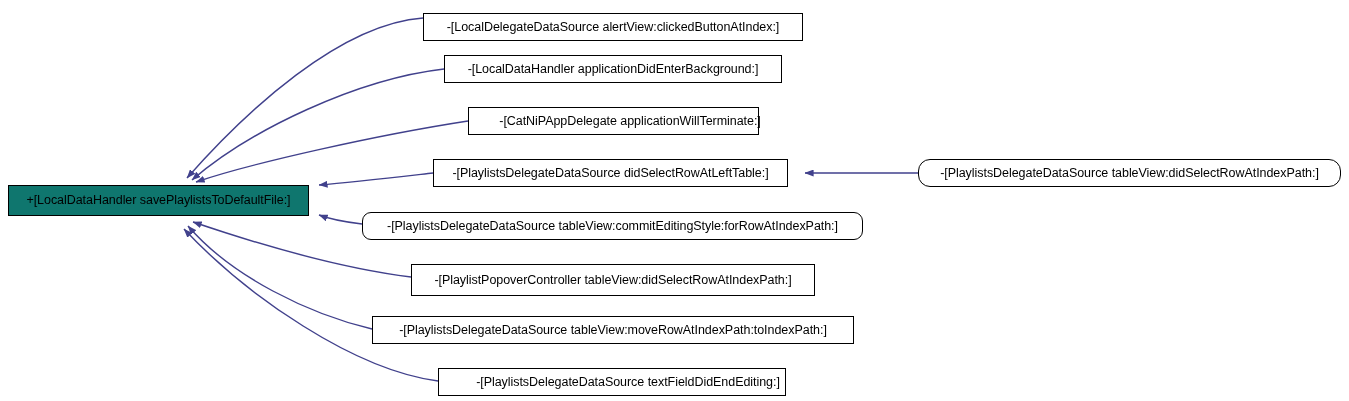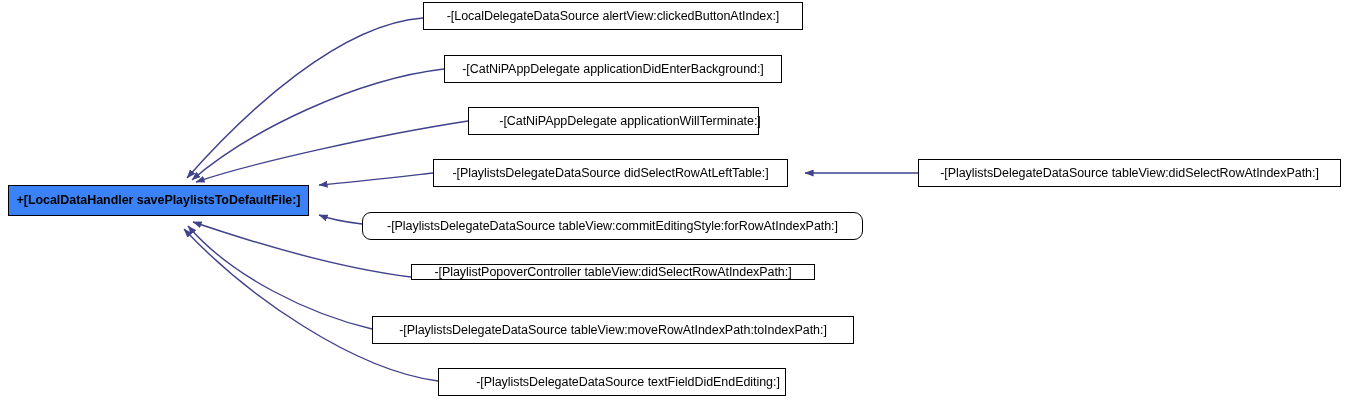--- a/index.html
+++ b/index.html
@@ -33,23 +33,22 @@
     font-size: 12.5px;
     line-height: 1;
     display: flex;
     align-items: center;
     justify-content: center;
     white-space: nowrap;
     letter-spacing: -0.05px;
     padding: 0 8px;
   }
   .node.current {
-    background: #3b82f6;
+    background: #0f766e;
     border: 1px solid #000000;
-    font-weight: bold;
   }
 </style>
 </head>
 <body>
 
 <div id="canvas">
 
   <svg id="edge-layer" viewBox="0 0 1349 401" xmlns="http://www.w3.org/2000/svg">
     <defs>
       <marker id="arrowhead" markerWidth="9" markerHeight="7" refX="8.6" refY="3.5" orient="auto" markerUnits="userSpaceOnUse">
@@ -66,42 +65,42 @@
         <path d="M 372,329 C 309,314 232,277 188,226" fill="none" stroke="#41418c" stroke-width="1.4" marker-end="url(#arrowhead)"></path>
         <path d="M 438,381 C 354,370 247,296 184,229" fill="none" stroke="#41418c" stroke-width="1.4" marker-end="url(#arrowhead)"></path>
         <path d="M 918,173 C 884,173 839,173 805,173" fill="none" stroke="#41418c" stroke-width="1.4" marker-end="url(#arrowhead)"></path>
       </g>
   </svg>
 
   <div id="nodes-group">
       <div class="node current" style="left: 8px; top: 185px; width: 301px; height: 31px;">
         <span>+[LocalDataHandler savePlaylistsToDefaultFile:]</span>
       </div>
-      <div class="node" style="left: 423px; top: 2px; width: 380px; height: 28px;">
+      <div class="node" style="left: 423px; top: 13px; width: 380px; height: 28px;">
         <span>-[LocalDelegateDataSource alertView:clickedButtonAtIndex:]</span>
       </div>
       <div class="node" style="left: 444px; top: 55px; width: 338px; height: 28px;">
-        <span>-[CatNiPAppDelegate applicationDidEnterBackground:]</span>
+        <span>-[LocalDataHandler applicationDidEnterBackground:]</span>
       </div>
       <div class="node" style="left: 468px; top: 107px; width: 291px; height: 28px; padding-left: 41px;">
         <span>-[CatNiPAppDelegate applicationWillTerminate:]</span>
       </div>
       <div class="node" style="left: 433px; top: 159px; width: 355px; height: 28px;">
         <span>-[PlaylistsDelegateDataSource didSelectRowAtLeftTable:]</span>
       </div>
       <div class="node" style="left: 362px; top: 212px; width: 501px; height: 28px; border-radius: 9px;">
         <span>-[PlaylistsDelegateDataSource tableView:commitEditingStyle:forRowAtIndexPath:]</span>
       </div>
-      <div class="node" style="left: 411px; top: 264px; width: 404px; height: 16px;">
+      <div class="node" style="left: 411px; top: 264px; width: 404px; height: 32px;">
         <span>-[PlaylistPopoverController tableView:didSelectRowAtIndexPath:]</span>
       </div>
       <div class="node" style="left: 372px; top: 316px; width: 482px; height: 28px;">
         <span>-[PlaylistsDelegateDataSource tableView:moveRowAtIndexPath:toIndexPath:]</span>
       </div>
       <div class="node" style="left: 438px; top: 368px; width: 348px; height: 28px; padding-left: 40px;">
         <span>-[PlaylistsDelegateDataSource textFieldDidEndEditing:]</span>
       </div>
-      <div class="node" style="left: 918px; top: 159px; width: 423px; height: 28px;">
+      <div class="node" style="left: 918px; top: 159px; width: 423px; height: 28px; border-radius: 12px;">
         <span>-[PlaylistsDelegateDataSource tableView:didSelectRowAtIndexPath:]</span>
       </div>
     </div>
 
 </div>
 
 </body></html>

